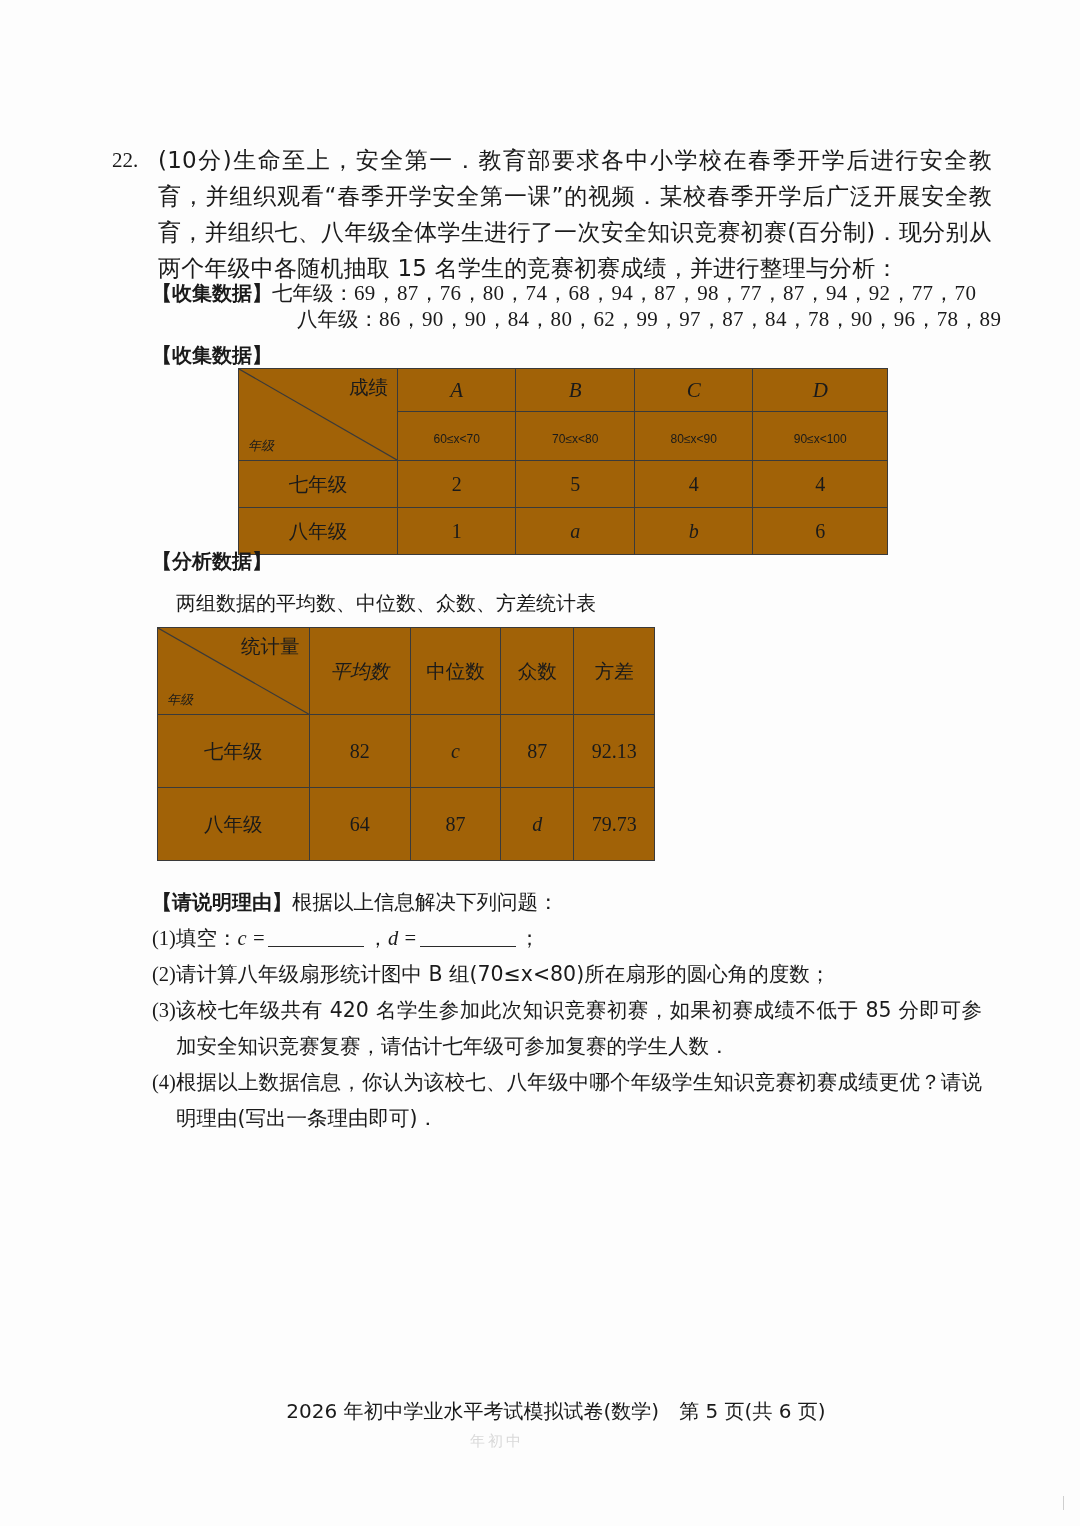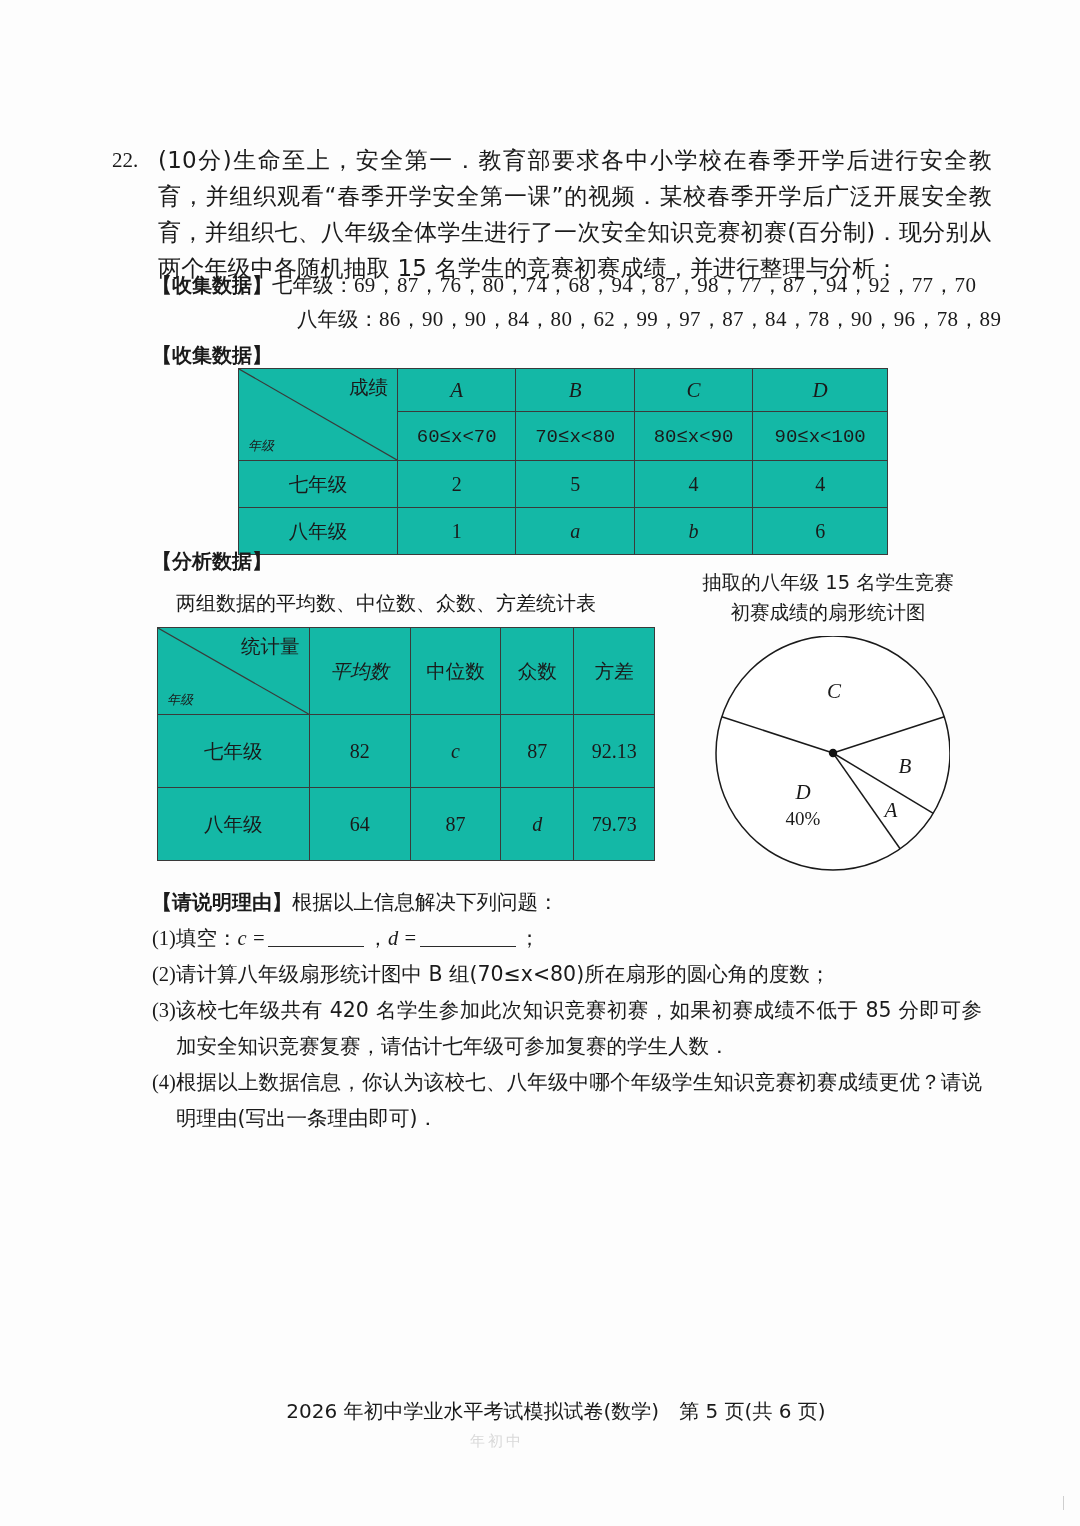--- a/index.html
+++ b/index.html
@@ -78,21 +78,21 @@
   
   #table1-wrap {
     position: absolute;
     left: 238px;
     top: 368px;
     width: 650px;
   }
   table.grid {
     border-collapse: collapse;
     width: 100%;
-    background: #14b8a6;
+    background: #a16207;
   }
   table.grid td {
     border: 1px solid #3a3a3a;
     text-align: center;
     vertical-align: middle;
     font-family: "Liberation Serif", "DejaVu Serif", serif;
     font-size: 20px;
   }
   table.grid td.cjk {
     font-family: "DejaVu Sans", "Liberation Sans", sans-serif;
@@ -119,22 +119,22 @@
   }
   .diag .t-bot {
     position: absolute;
     left: 9px;
     bottom: 5px;
     font-family: "DejaVu Sans", "Liberation Sans", sans-serif;
     font-size: 13px;
     font-style: italic;
   }
   .rng {
-    font-family: Liberation Mono, monospace;
-    font-size: 19px;
+    font-family: Liberation Sans, sans-serif;
+    font-size: 12px;
     white-space: nowrap;
   }
   .lbl-it {
     font-style: italic;
     font-family: "Liberation Serif", "DejaVu Serif", serif;
     font-size: 21px;
   }
 
   
   #sec-analysis {
@@ -267,21 +267,21 @@
 
   <div id="problem">
     <div class="q-head">
       <div class="q-num">22.</div>
       <div class="q-body">
         <div class="para para-stem">(10分)生命至上，安全第一．教育部要求各中小学校在春季开学后进行安全教育，并组织观看“春季开学安全第一课”的视频．某校春季开学后广泛开展安全教育，并组织七、八年级全体学生进行了一次安全知识竞赛初赛(百分制)．现分别从两个年级中各随机抽取 15 名学生的竞赛初赛成绩，并进行整理与分析：</div>
       </div>
     </div>
   </div>
 
-  <div class="datarow" style="left:152px; top:268px;">
+  <div class="datarow" style="left:152px; top:276px;">
     <span class="seclabel">【收集数据】</span><span>七年级：</span><span class="nums">69，87，76，80，74，68，94，87，98，77，87，94，92，77，70</span>
   </div>
   <div class="datarow" style="left:297px; top:302px;">
     <span>八年级：</span><span class="nums">86，90，90，84，80，62，99，97，87，84，78，90，96，78，89</span>
   </div>
 
   <div class="datarow" style="left:152px; top:338px;">
     <span class="seclabel">【收集数据】</span>
   </div>
 
@@ -358,46 +358,20 @@
         <td class="cjk" style="height:70px;">八年级</td>
         <td>64</td>
         <td>87</td>
         <td><span class="mi">d</span></td>
         <td>79.73</td>
       </tr>
     </tbody>
       </table>
   </div>
 
-  <div id="pie-block">
-    <div id="pie-title">
-      <div>抽取的八年级 15 名学生竞赛</div>
-      <div>初赛成绩的扇形统计图</div>
-    </div>
-    <svg id="pie-svg" width="264" height="250" viewBox="0 0 264 250">
-
-      <circle cx="147" cy="117" r="117" fill="#ffffff" stroke="#1a1a1a" stroke-width="1.5"></circle>
-
-      <line x1="147" y1="117" x2="258.3" y2="80.8" stroke="#1a1a1a" stroke-width="1.5"></line>
-
-      <line x1="147" y1="117" x2="247.3" y2="177.3" stroke="#1a1a1a" stroke-width="1.5"></line>
-
-      <line x1="147" y1="117" x2="214.1" y2="212.8" stroke="#1a1a1a" stroke-width="1.5"></line>
-
-      <line x1="147" y1="117" x2="35.7" y2="80.8" stroke="#1a1a1a" stroke-width="1.5"></line>
-
-      <circle cx="147" cy="117" r="4.2" fill="#111111"></circle>
-
-      <text class="pie-lab" x="148" y="62" text-anchor="middle">C</text>
-      <text class="pie-lab" x="219" y="137" text-anchor="middle">B</text>
-      <text class="pie-lab" x="205" y="181" text-anchor="middle">A</text>
-      <text class="pie-lab" x="117" y="163" text-anchor="middle">D</text>
-      <text class="pie-pct" x="117" y="189" text-anchor="middle">40%</text>
-    </svg>
-  </div>
 
   <div id="solve">
     <div class="sline">
       <span class="seclabel">【请说明理由】</span><span>根据以上信息解决下列问题：</span>
     </div>
 
     <div class="q-item">
       <span class="mark">(1)</span>
       <span class="txt"><span>填空：</span><span class="mi">c =</span><span class="blank"></span><span>，</span><span class="mi">d =</span><span class="blank"></span><span>；</span></span>
     </div>

